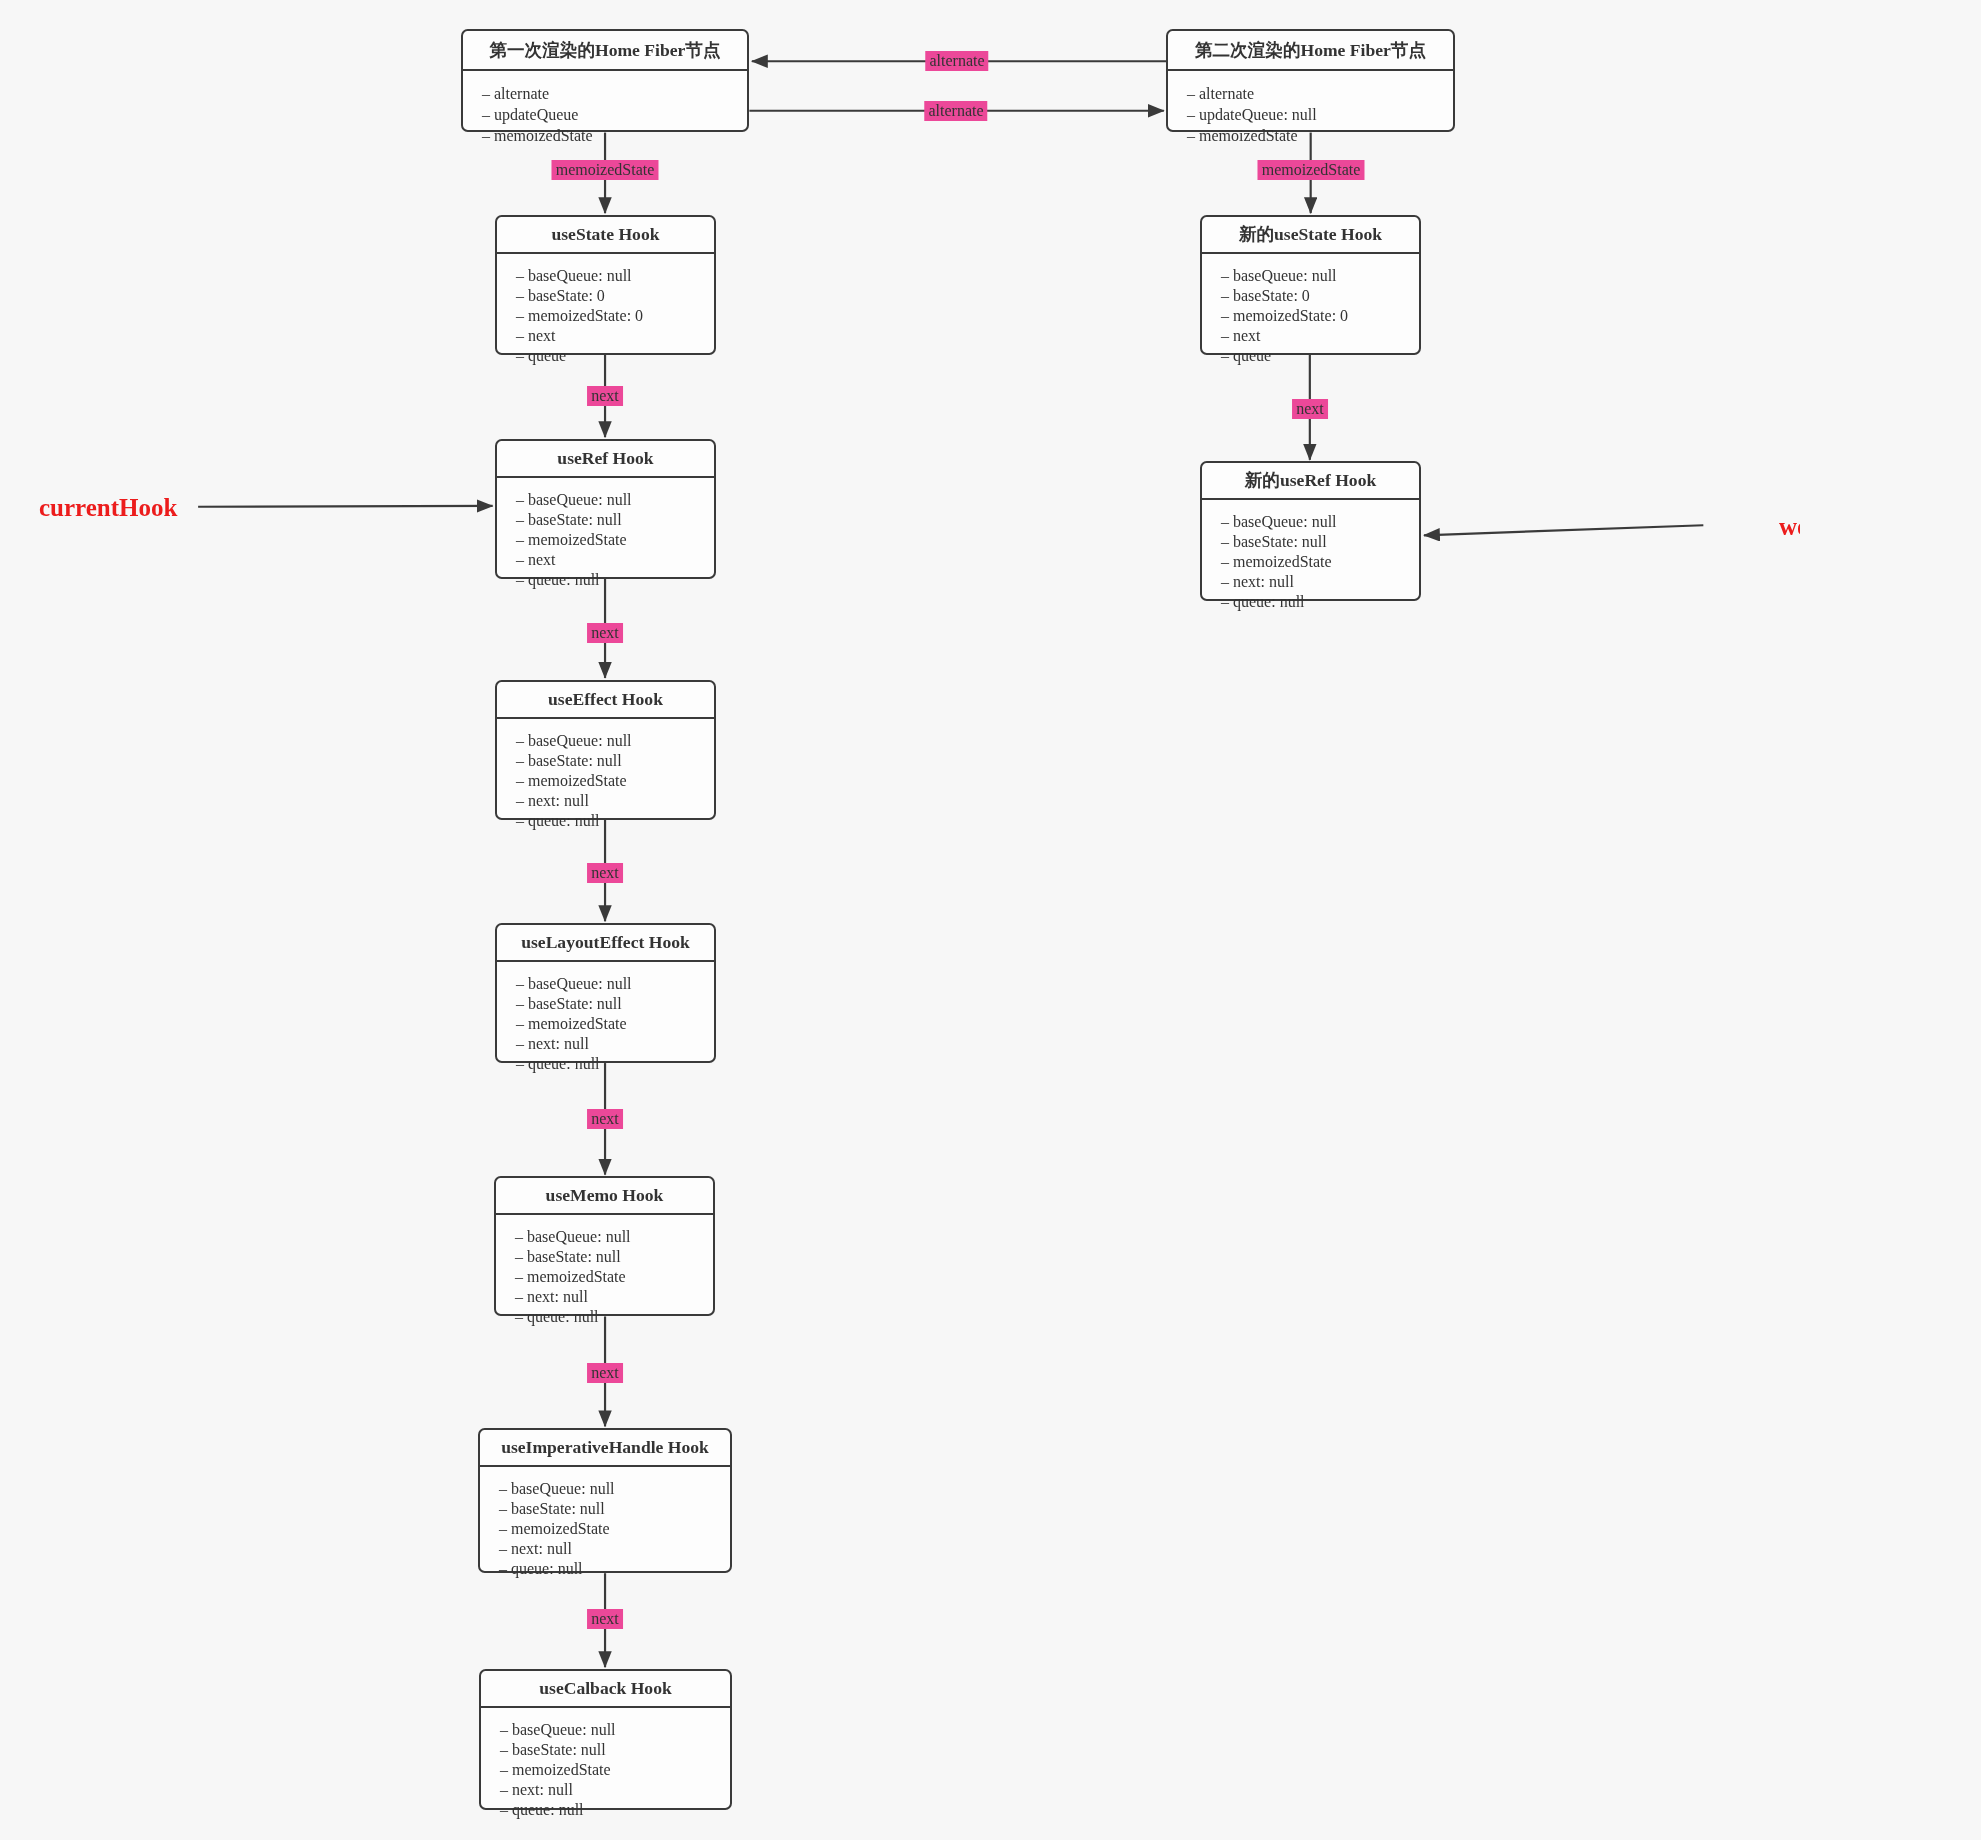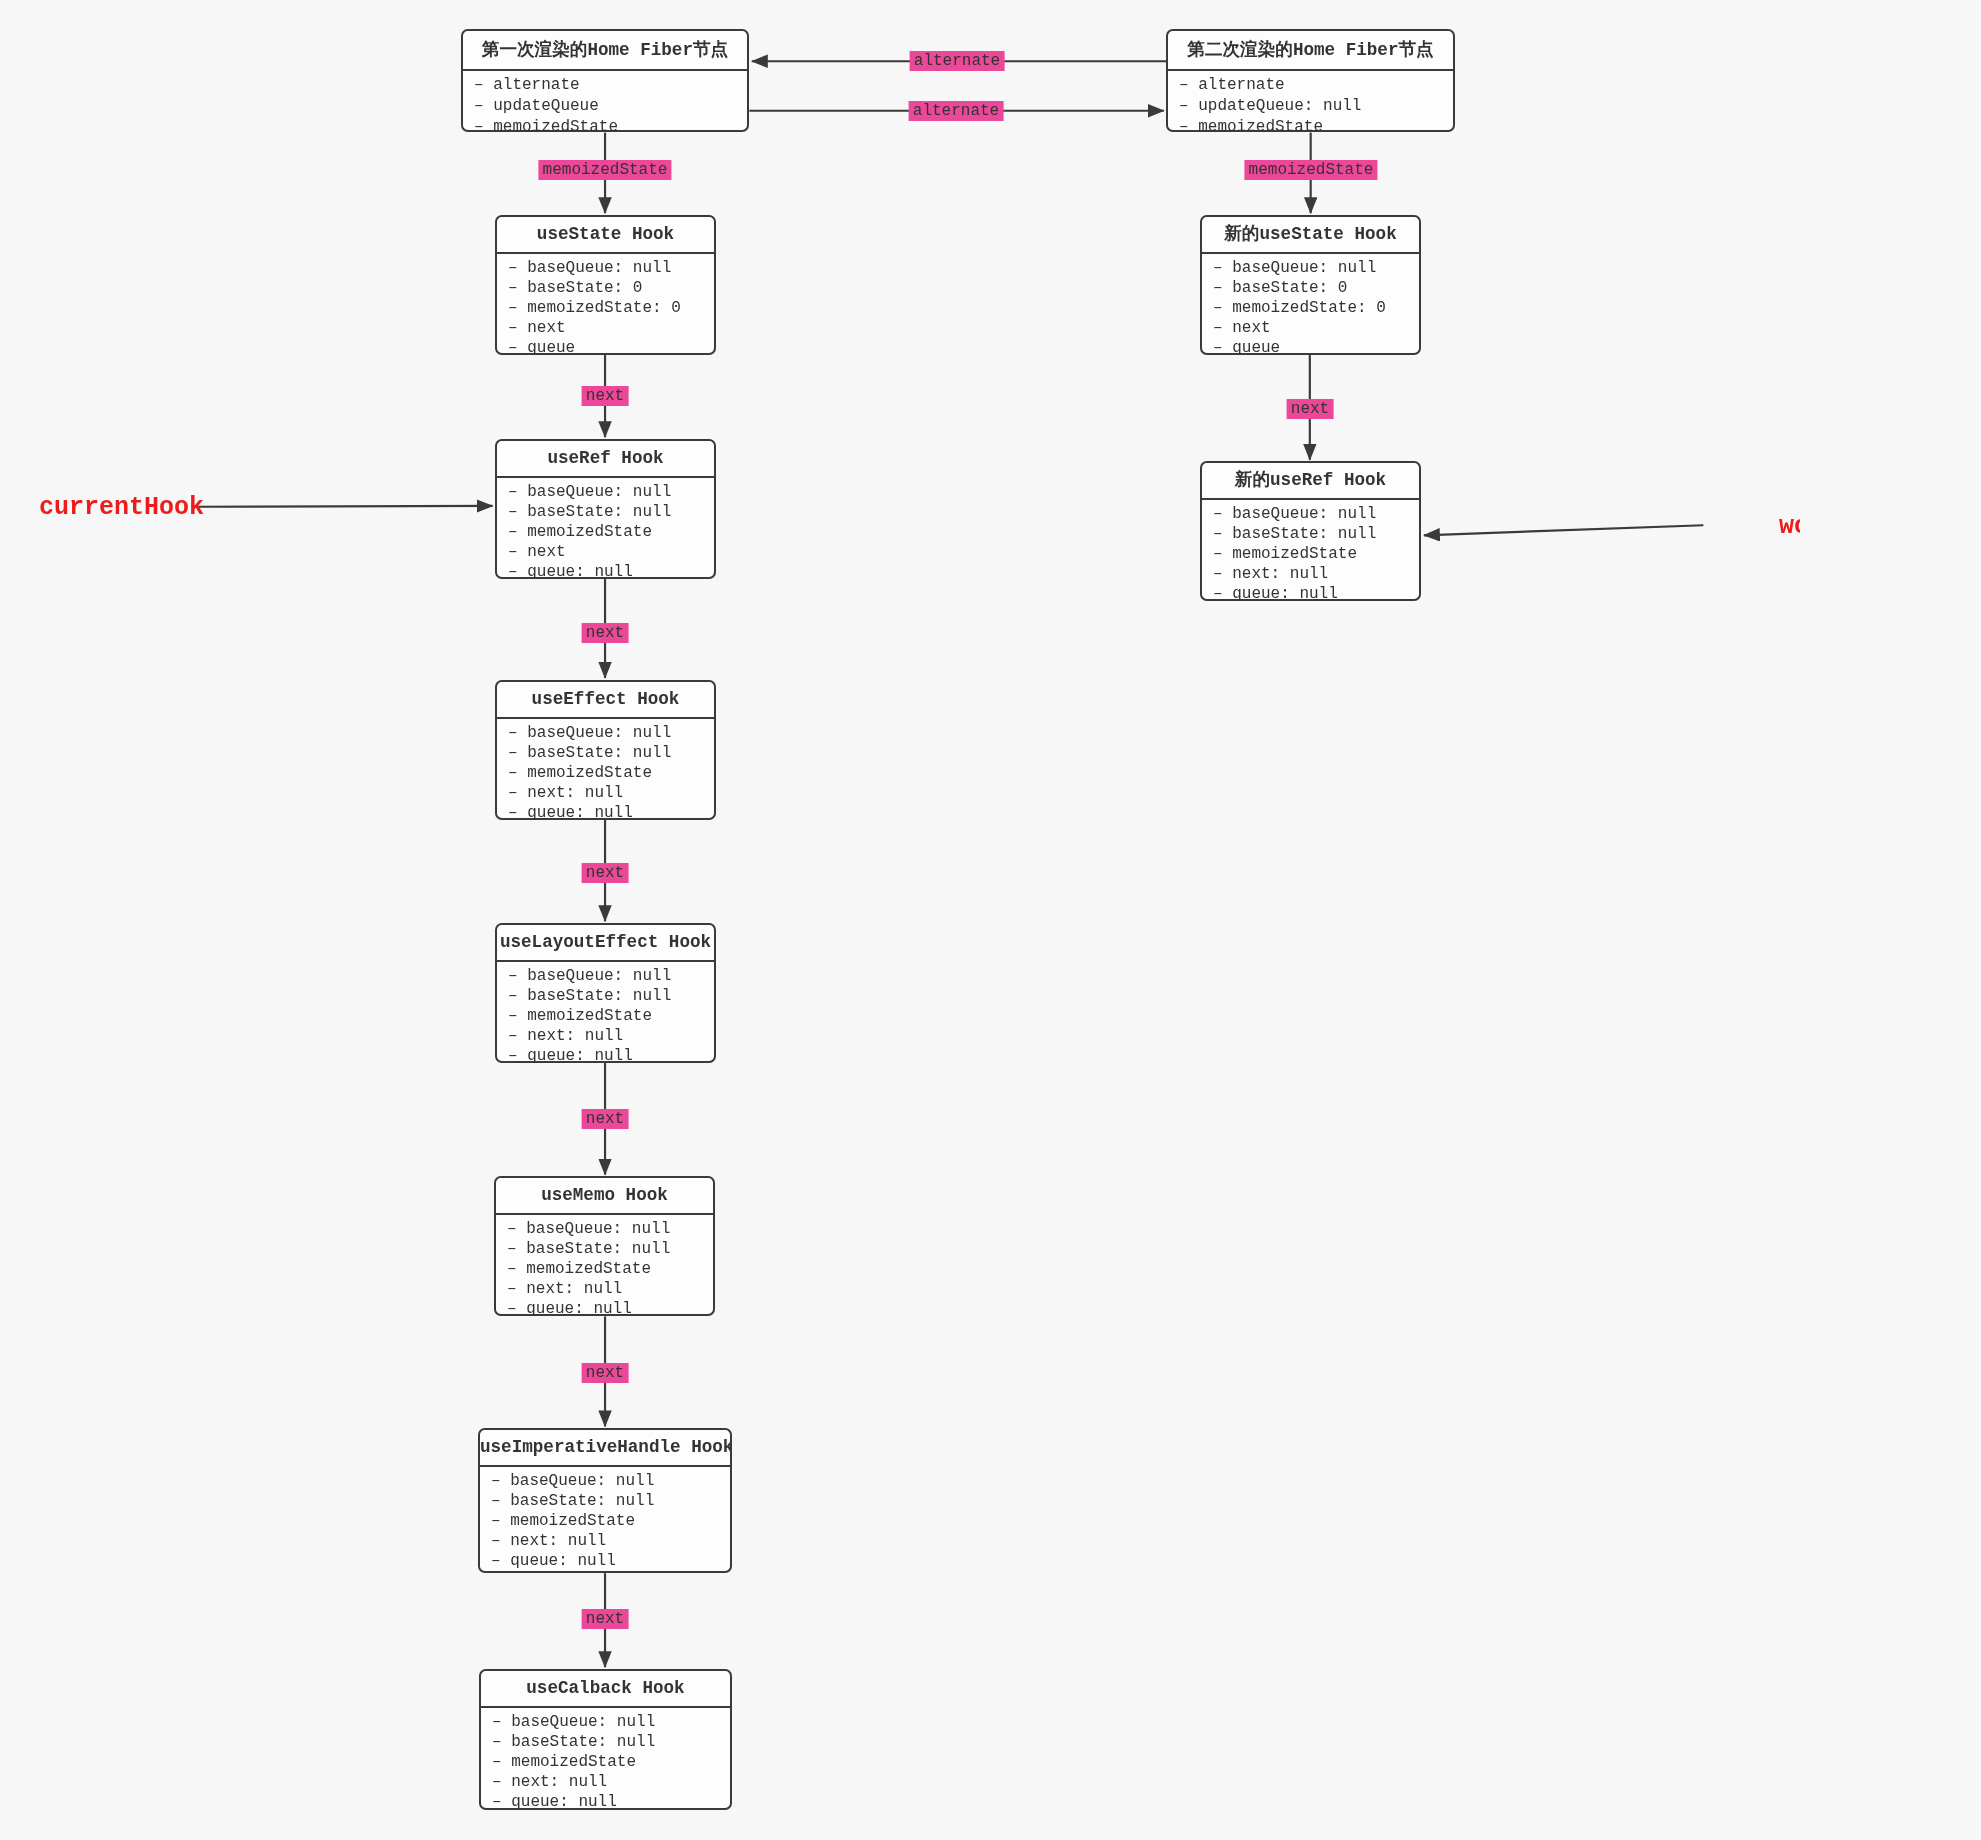--- a/index.html
+++ b/index.html
@@ -1,20 +1,20 @@
 <!DOCTYPE html>
 <html style="font-size:13.4px"><head>
 <meta charset="utf-8">
 <style>
   html,body{margin:0;padding:0;background:#f7f7f7;}
   .canvas{
     position:relative;
     width:1800px;height:1840px;
     background:#f7f7f7;
-    font-family:Liberation Mono, monospace;
+    font-family:Liberation Serif, serif;
     color:#333;
     overflow:hidden;
   }
   .edges{position:absolute;left:0;top:0;z-index:1;}
   .edges line{stroke:#3a3a3a;stroke-width:2.6;}
   .node{
     position:absolute;
     background:#fdfdfd;
     border:2.5px solid #3a3a3a;
     border-radius:6.7px;
@@ -27,21 +27,21 @@
     text-align:center;
     font-size:17.6px;
     font-weight:700;
     border-bottom:2.5px solid #3a3a3a;
     white-space:nowrap;
     overflow:hidden;
   }
   .fiber .node-title{height:38px;line-height:38px;}
   .node-fields{
     list-style:none;
-    margin:0;
+    margin:8px;
     padding:4.2px 6.7px 0 11px;
   }
   .node-fields li{
     font-size:16px;
     line-height:20px;
     white-space:nowrap;
   }
   .fiber .node-fields li{line-height:21px;}
   .edge-label{
     position:absolute;

